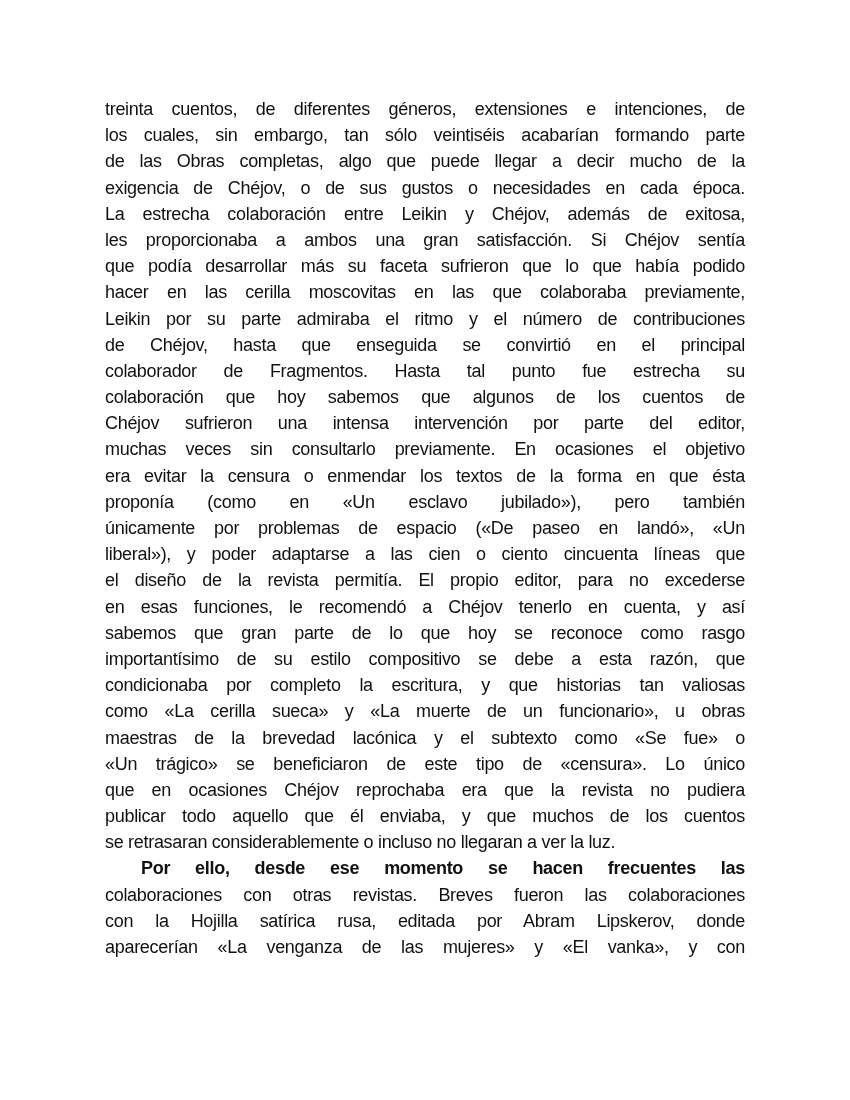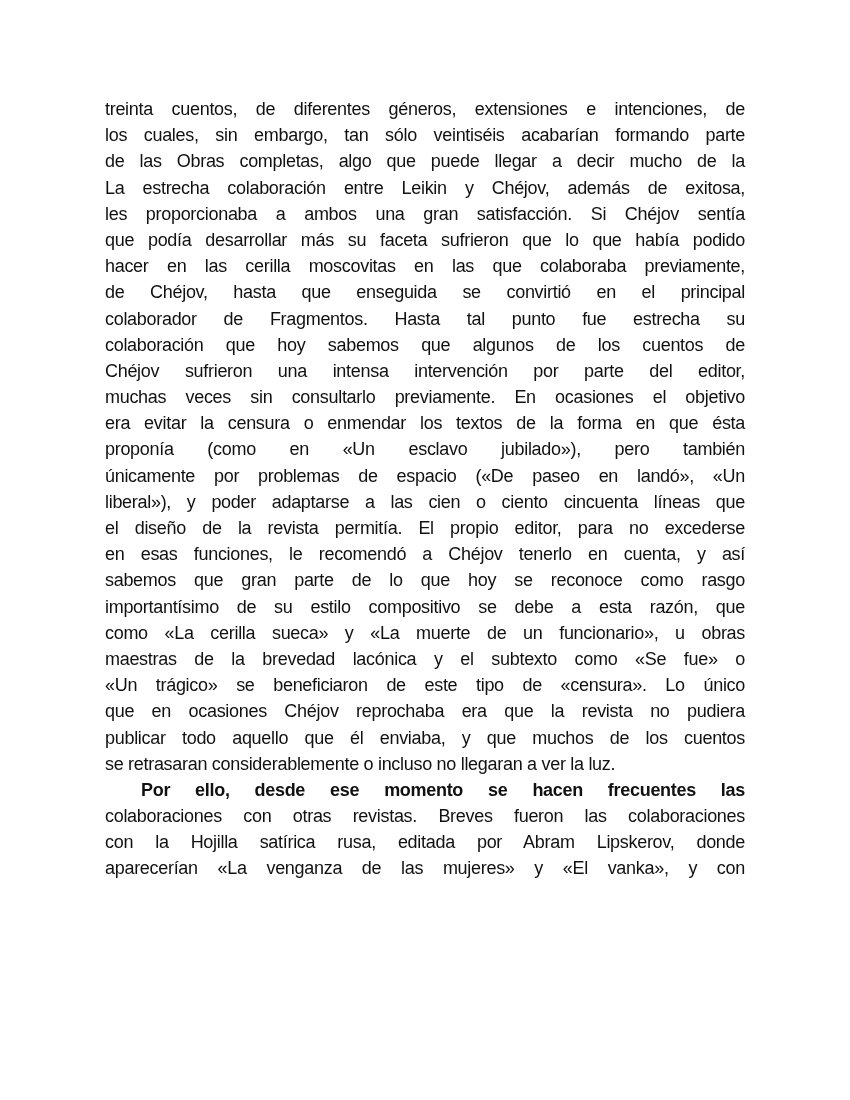--- a/index.html
+++ b/index.html
@@ -44,37 +44,40 @@
   }
 </style>
 </head>
 <body>
 
 <div class="page">
   <div class="text-block">
       <div class="line"><span>treinta cuentos, de diferentes géneros, extensiones e intenciones, de</span></div>
       <div class="line"><span>los cuales, sin embargo, tan sólo veintiséis acabarían formando parte</span></div>
       <div class="line"><span>de las </span><span class="italic">Obras completas</span><span>, algo que puede llegar a decir mucho de la</span></div>
+      <div class="line"><span>exigencia de Chéjov, o de sus gustos o necesidades en cada época.</span></div>
       <div class="line"><span>La estrecha colaboración entre Leikin y Chéjov, además de exitosa,</span></div>
       <div class="line"><span>les proporcionaba a ambos una gran satisfacción. Si Chéjov sentía</span></div>
       <div class="line"><span>que podía desarrollar más su faceta sufrieron que lo que había podido</span></div>
       <div class="line"><span>hacer en las cerilla moscovitas en las que colaboraba previamente,</span></div>
+      <div class="line"><span>Leikin por su parte admiraba el ritmo y el número de contribuciones</span></div>
       <div class="line"><span>de Chéjov, hasta que enseguida se convirtió en el principal</span></div>
       <div class="line"><span>colaborador de </span><span class="italic">Fragmentos</span><span>. Hasta tal punto fue estrecha su</span></div>
       <div class="line"><span>colaboración que hoy sabemos que algunos de los cuentos de</span></div>
       <div class="line"><span>Chéjov sufrieron una intensa intervención por parte del editor,</span></div>
       <div class="line"><span>muchas veces sin consultarlo previamente. En ocasiones el objetivo</span></div>
       <div class="line"><span>era evitar la censura o enmendar los textos de la forma en que ésta</span></div>
       <div class="line"><span>proponía (como en «Un esclavo jubilado»), pero también</span></div>
       <div class="line"><span>únicamente por problemas de espacio («De paseo en landó», «Un</span></div>
       <div class="line"><span>liberal»), y poder adaptarse a las cien o ciento cincuenta líneas que</span></div>
       <div class="line"><span>el diseño de la revista permitía. El propio editor, para no excederse</span></div>
       <div class="line"><span>en esas funciones, le recomendó a Chéjov tenerlo en cuenta, y así</span></div>
       <div class="line"><span>sabemos que gran parte de lo que hoy se reconoce como rasgo</span></div>
       <div class="line"><span>importantísimo de su estilo compositivo se debe a esta razón, que</span></div>
+      <div class="line"><span>condicionaba por completo la escritura, y que historias tan valiosas</span></div>
       <div class="line"><span>como «La cerilla sueca» y «La muerte de un funcionario», u obras</span></div>
       <div class="line"><span>maestras de la brevedad lacónica y el subtexto como «Se fue» o</span></div>
       <div class="line"><span>«Un trágico» se beneficiaron de este tipo de «censura». Lo único</span></div>
       <div class="line"><span>que en ocasiones Chéjov reprochaba era que la revista no pudiera</span></div>
       <div class="line"><span>publicar todo aquello que él enviaba, y que muchos de los cuentos</span></div>
       <div class="line para-end"><span>se retrasaran considerablemente o incluso no llegaran a ver la luz.</span></div>
       <div class="line indent"><span>Por ello, desde ese momento se hacen frecuentes las</span></div>
       <div class="line"><span>colaboraciones con otras revistas. Breves fueron las colaboraciones</span></div>
       <div class="line"><span>con la </span><span class="italic">Hojilla satírica rusa</span><span>, editada por Abram Lipskerov, donde</span></div>
       <div class="line"><span>aparecerían «La venganza de las mujeres» y «El </span><span class="italic">vanka</span><span>», y con</span></div>

